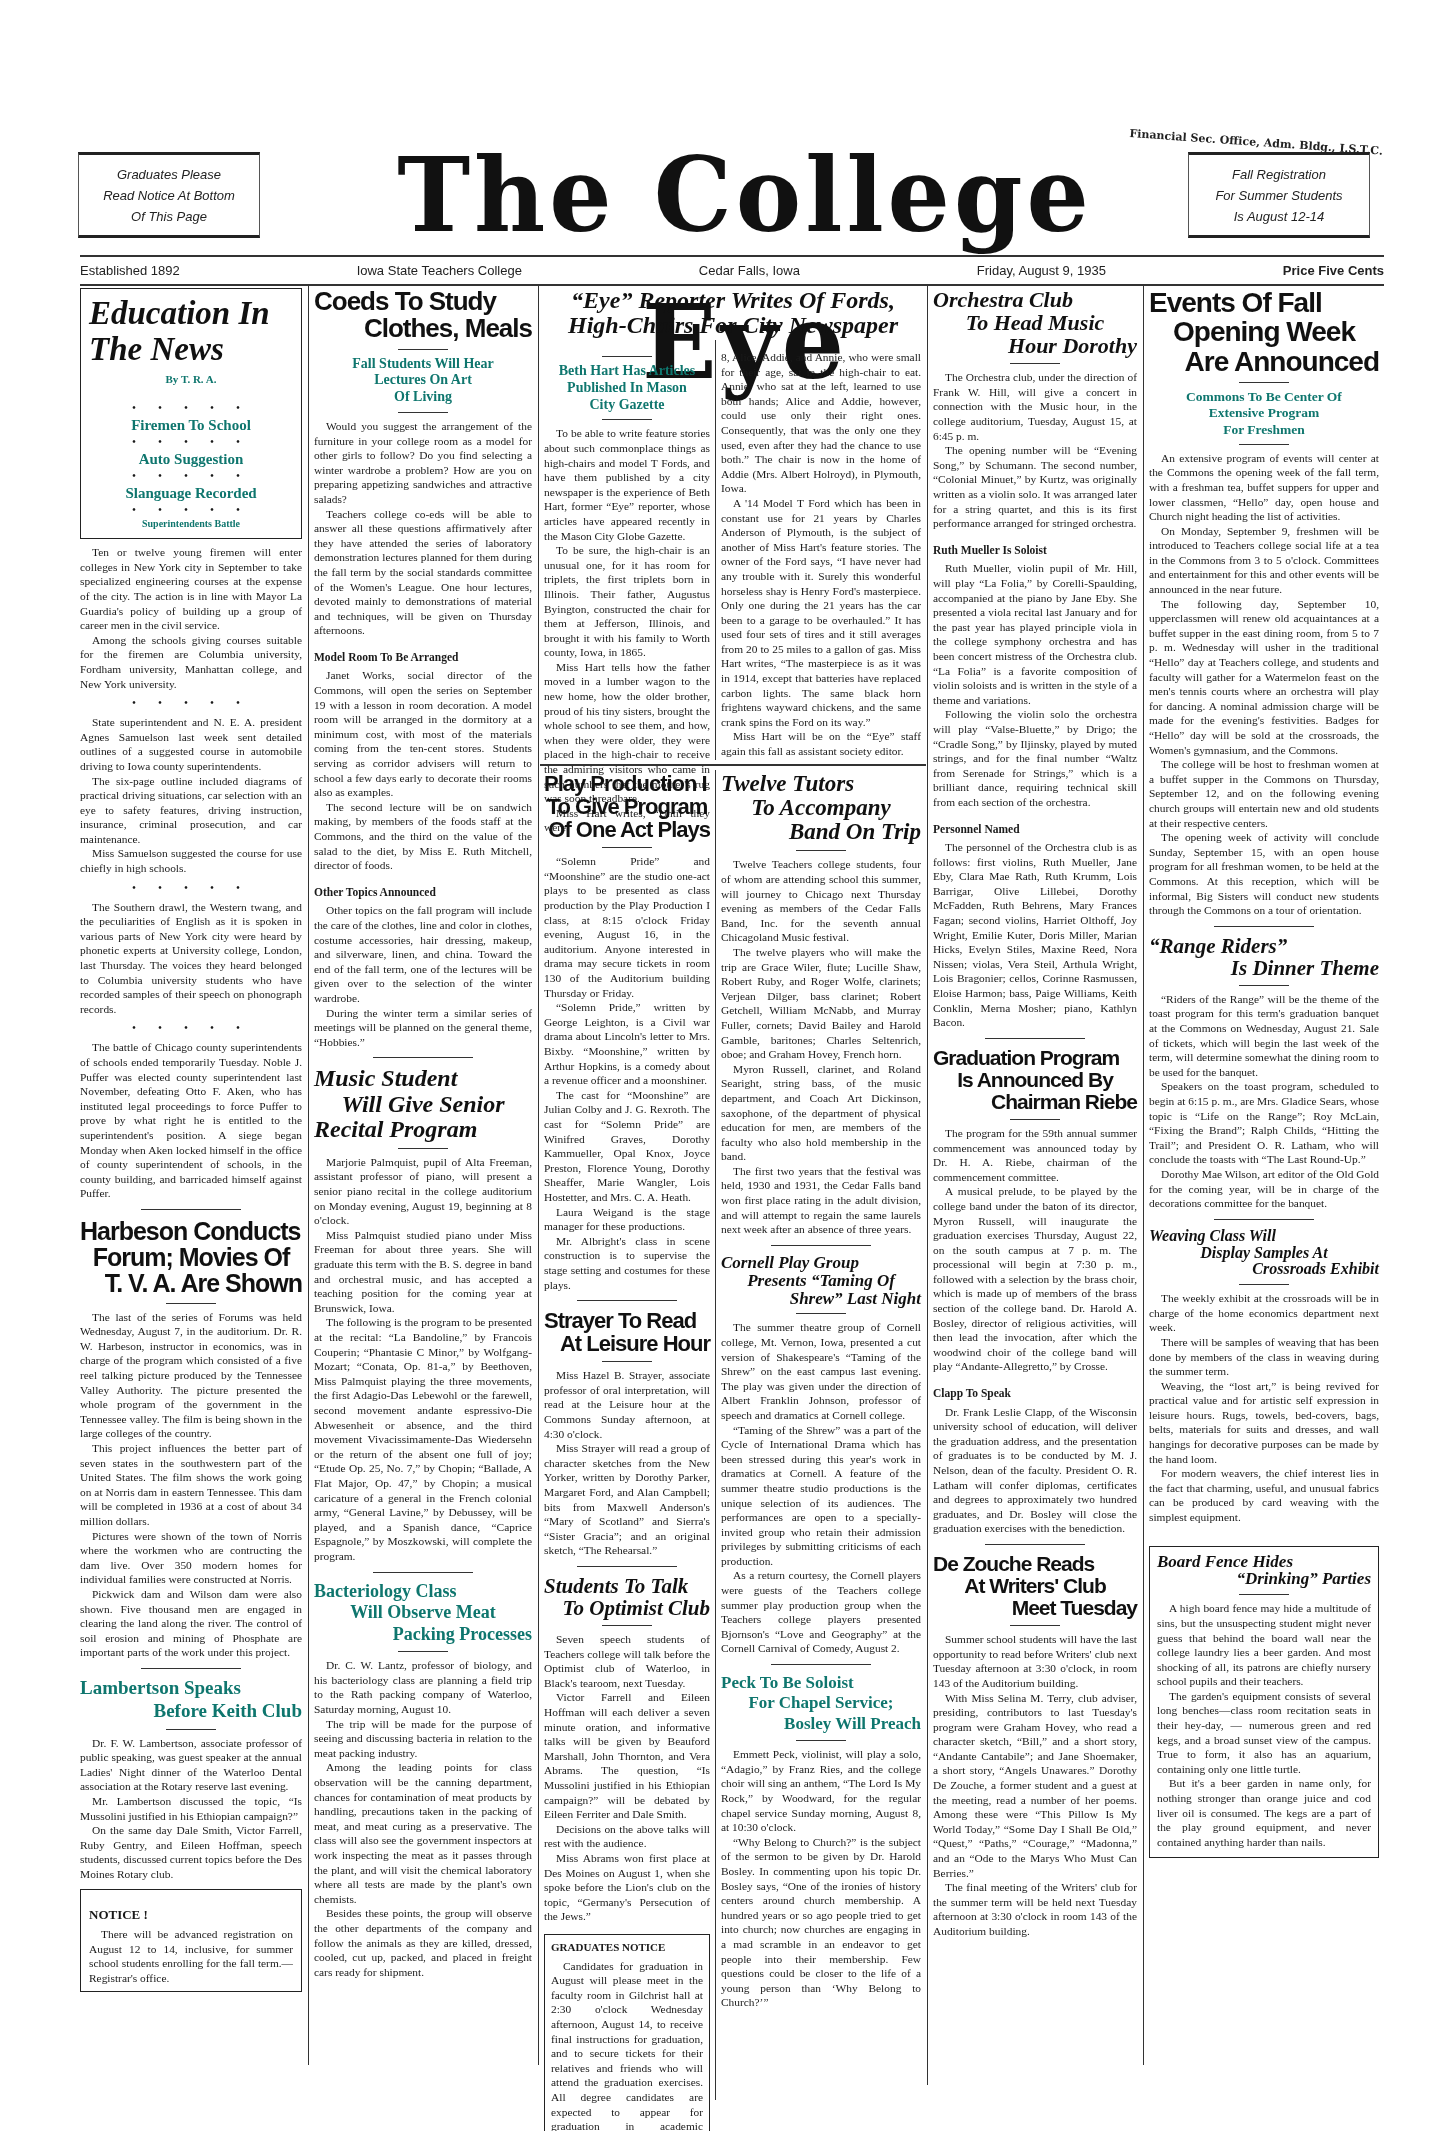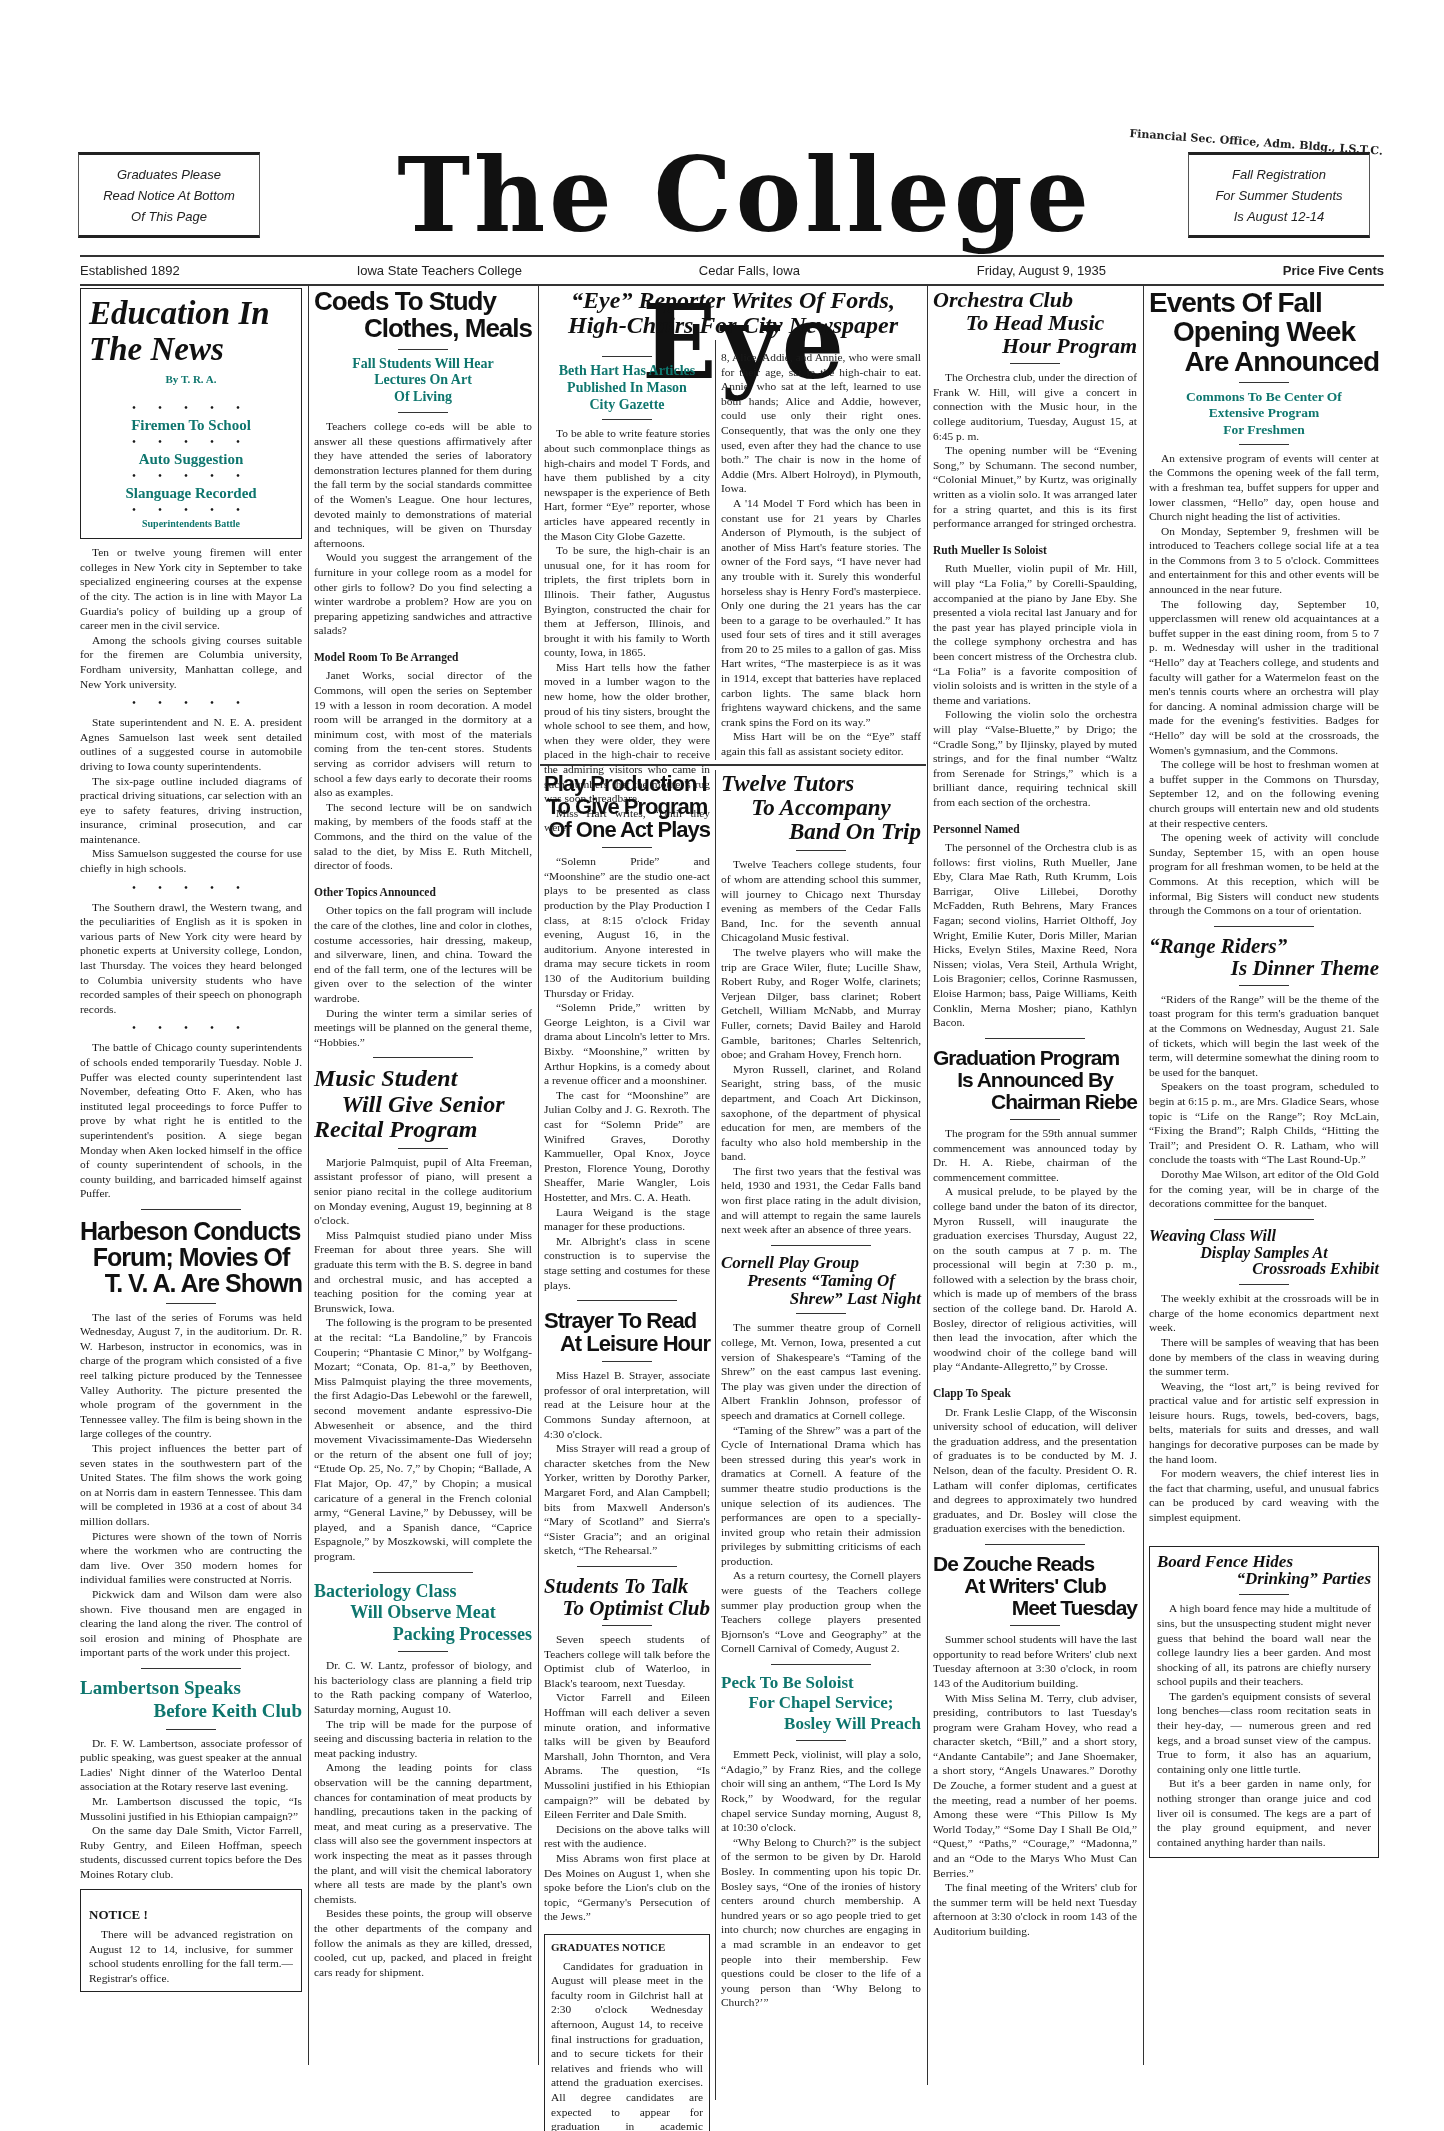--- a/index.html
+++ b/index.html
@@ -124,22 +124,22 @@
     <div style="text-align:right;">Clothes, Meals</div>
   </div>
   <div class="sep"></div>
   <div class="deck" style="font-size:14px;">
     <div>Fall Students Will Hear</div>
     <div>Lectures On Art</div>
     <div>Of Living</div>
   </div>
   <div class="sep"></div>
   <div>
+    <p>Would you suggest the arrangement of the furniture in your college room as a model for other girls to follow? Do you find selecting a winter wardrobe a problem? How are you on preparing appetizing sandwiches and attractive salads?</p>
     <p>Teachers college co-eds will be able to answer all these questions affirmatively after they have attended the series of laboratory demonstration lectures planned for them during the fall term by the social standards committee of the Women's League. One hour lectures, devoted mainly to demonstrations of material and techniques, will be given on Thursday afternoons.</p>
-    <p>Would you suggest the arrangement of the furniture in your college room as a model for other girls to follow? Do you find selecting a winter wardrobe a problem? How are you on preparing appetizing sandwiches and attractive salads?</p>
     <div class="subhead">Model Room To Be Arranged</div>
     <p>Janet Works, social director of the Commons, will open the series on September 19 with a lesson in room decoration. A model room will be arranged in the dormitory at a minimum cost, with most of the materials coming from the ten-cent stores. Students serving as corridor advisers will return to school a few days early to decorate their rooms also as examples.</p>
     <p>The second lecture will be on sandwich making, by members of the foods staff at the Commons, and the third on the value of the salad to the diet, by Miss E. Ruth Mitchell, director of foods.</p>
     <div class="subhead">Other Topics Announced</div>
     <p>Other topics on the fall program will include the care of the clothes, line and color in clothes, costume accessories, hair dressing, makeup, and silverware, linen, and china. Toward the end of the fall term, one of the lectures will be given over to the selection of the winter wardrobe.</p>
     <p>During the winter term a similar series of meetings will be planned on the general theme, “Hobbies.”</p>
   </div>
   <div class="longsep"></div>
   <div class="hl-italic" style="font-size:24px;">
     <div>Music Student</div>
@@ -272,21 +272,21 @@
   <div>
     <p>Emmett Peck, violinist, will play a solo, “Adagio,” by Franz Ries, and the college choir will sing an anthem, “The Lord Is My Rock,” by Woodward, for the regular chapel service Sunday morning, August 8, at 10:30 o'clock.</p>
     <p>“Why Belong to Church?” is the subject of the sermon to be given by Dr. Harold Bosley. In commenting upon his topic Dr. Bosley says, “One of the ironies of history centers around church membership. A hundred years or so ago people tried to get into church; now churches are engaging in a mad scramble in an endeavor to get people into their membership. Few questions could be closer to the life of a young person than ‘Why Belong to Church?’”</p>
   </div>
 </div>
 
 <div class="abs col" style="left:933px;top:288px;width:204px;">
   <div class="hl-italic" style="font-size:22px;">
     <div>Orchestra Club</div>
     <div style="text-align:center;">To Head Music</div>
-    <div style="text-align:right;">Hour Program</div>
+    <div style="text-align:right;">Hour Dorothy</div>
   </div>
   <div class="sep"></div>
   <div>
     <p>The Orchestra club, under the direction of Frank W. Hill, will give a concert in connection with the Music hour, in the college auditorium, Tuesday, August 15, at 6:45 p. m.</p>
     <p>The opening number will be “Evening Song,” by Schumann. The second number, “Colonial Minuet,” by Kurtz, was originally written as a violin solo. It was arranged later for a string quartet, and this is its first performance arranged for stringed orchestra.</p>
     <div class="subhead">Ruth Mueller Is Soloist</div>
     <p>Ruth Mueller, violin pupil of Mr. Hill, will play “La Folia,” by Corelli-Spaulding, accompanied at the piano by Jane Eby. She presented a viola recital last January and for the past year has played principle viola in the college symphony orchestra and has been concert mistress of the Orchestra club. “La Folia” is a favorite composition of violin soloists and is written in the style of a theme and variations.</p>
     <p>Following the violin solo the orchestra will play “Valse-Bluette,” by Drigo; the “Cradle Song,” by Iljinsky, played by muted strings, and for the final number “Waltz from Serenade for Strings,” which is a brilliant dance, requiring technical skill from each section of the orchestra.</p>
     <div class="subhead">Personnel Named</div>
     <p>The personnel of the Orchestra club is as follows: first violins, Ruth Mueller, Jane Eby, Clara Mae Rath, Ruth Krumm, Lois Barrigar, Olive Lillebei, Dorothy McFadden, Ruth Behrens, Mary Frances Fagan; second violins, Harriet Olthoff, Joy Wright, Emilie Kuter, Doris Miller, Marian Hicks, Evelyn Stiles, Maxine Reed, Nora Nissen; violas, Vera Steil, Arthula Wright, Lois Bragonier; cellos, Corinne Rasmussen, Eloise Harmon; bass, Paige Williams, Keith Conklin, Merna Mosher; piano, Kathlyn Bacon.</p>

